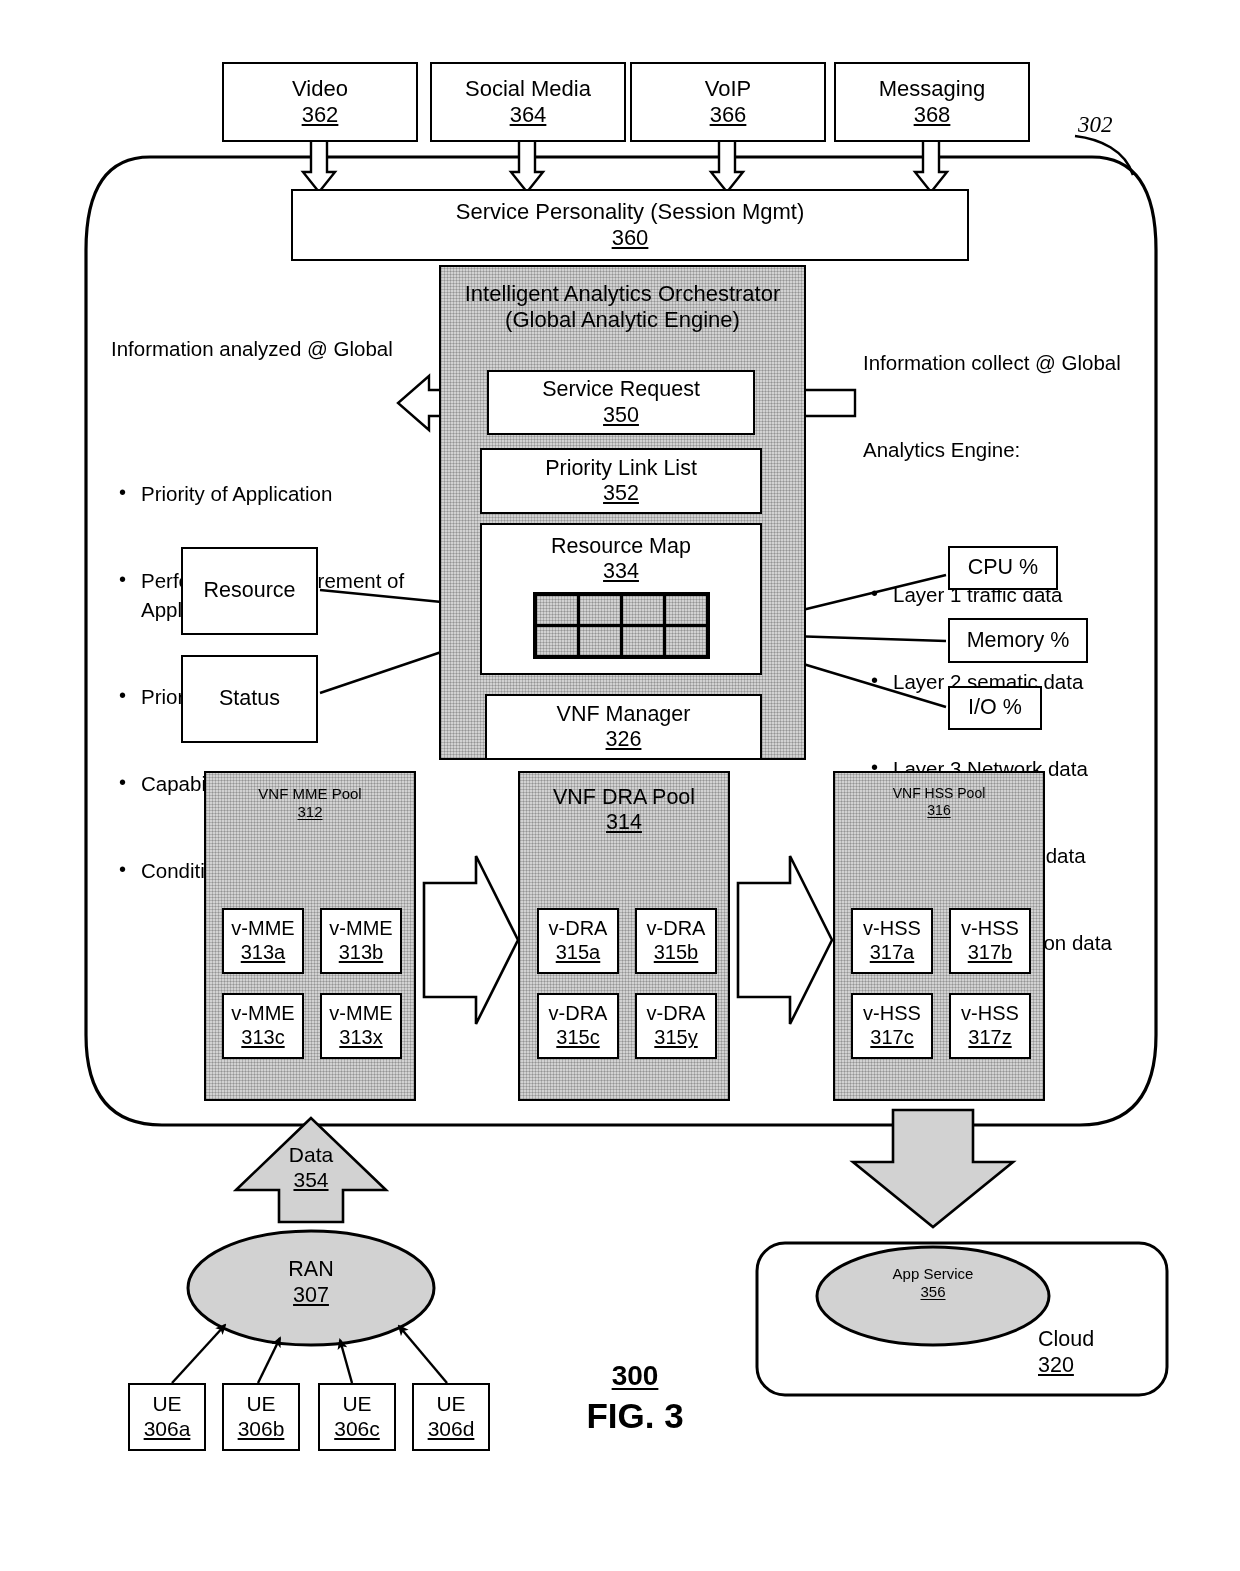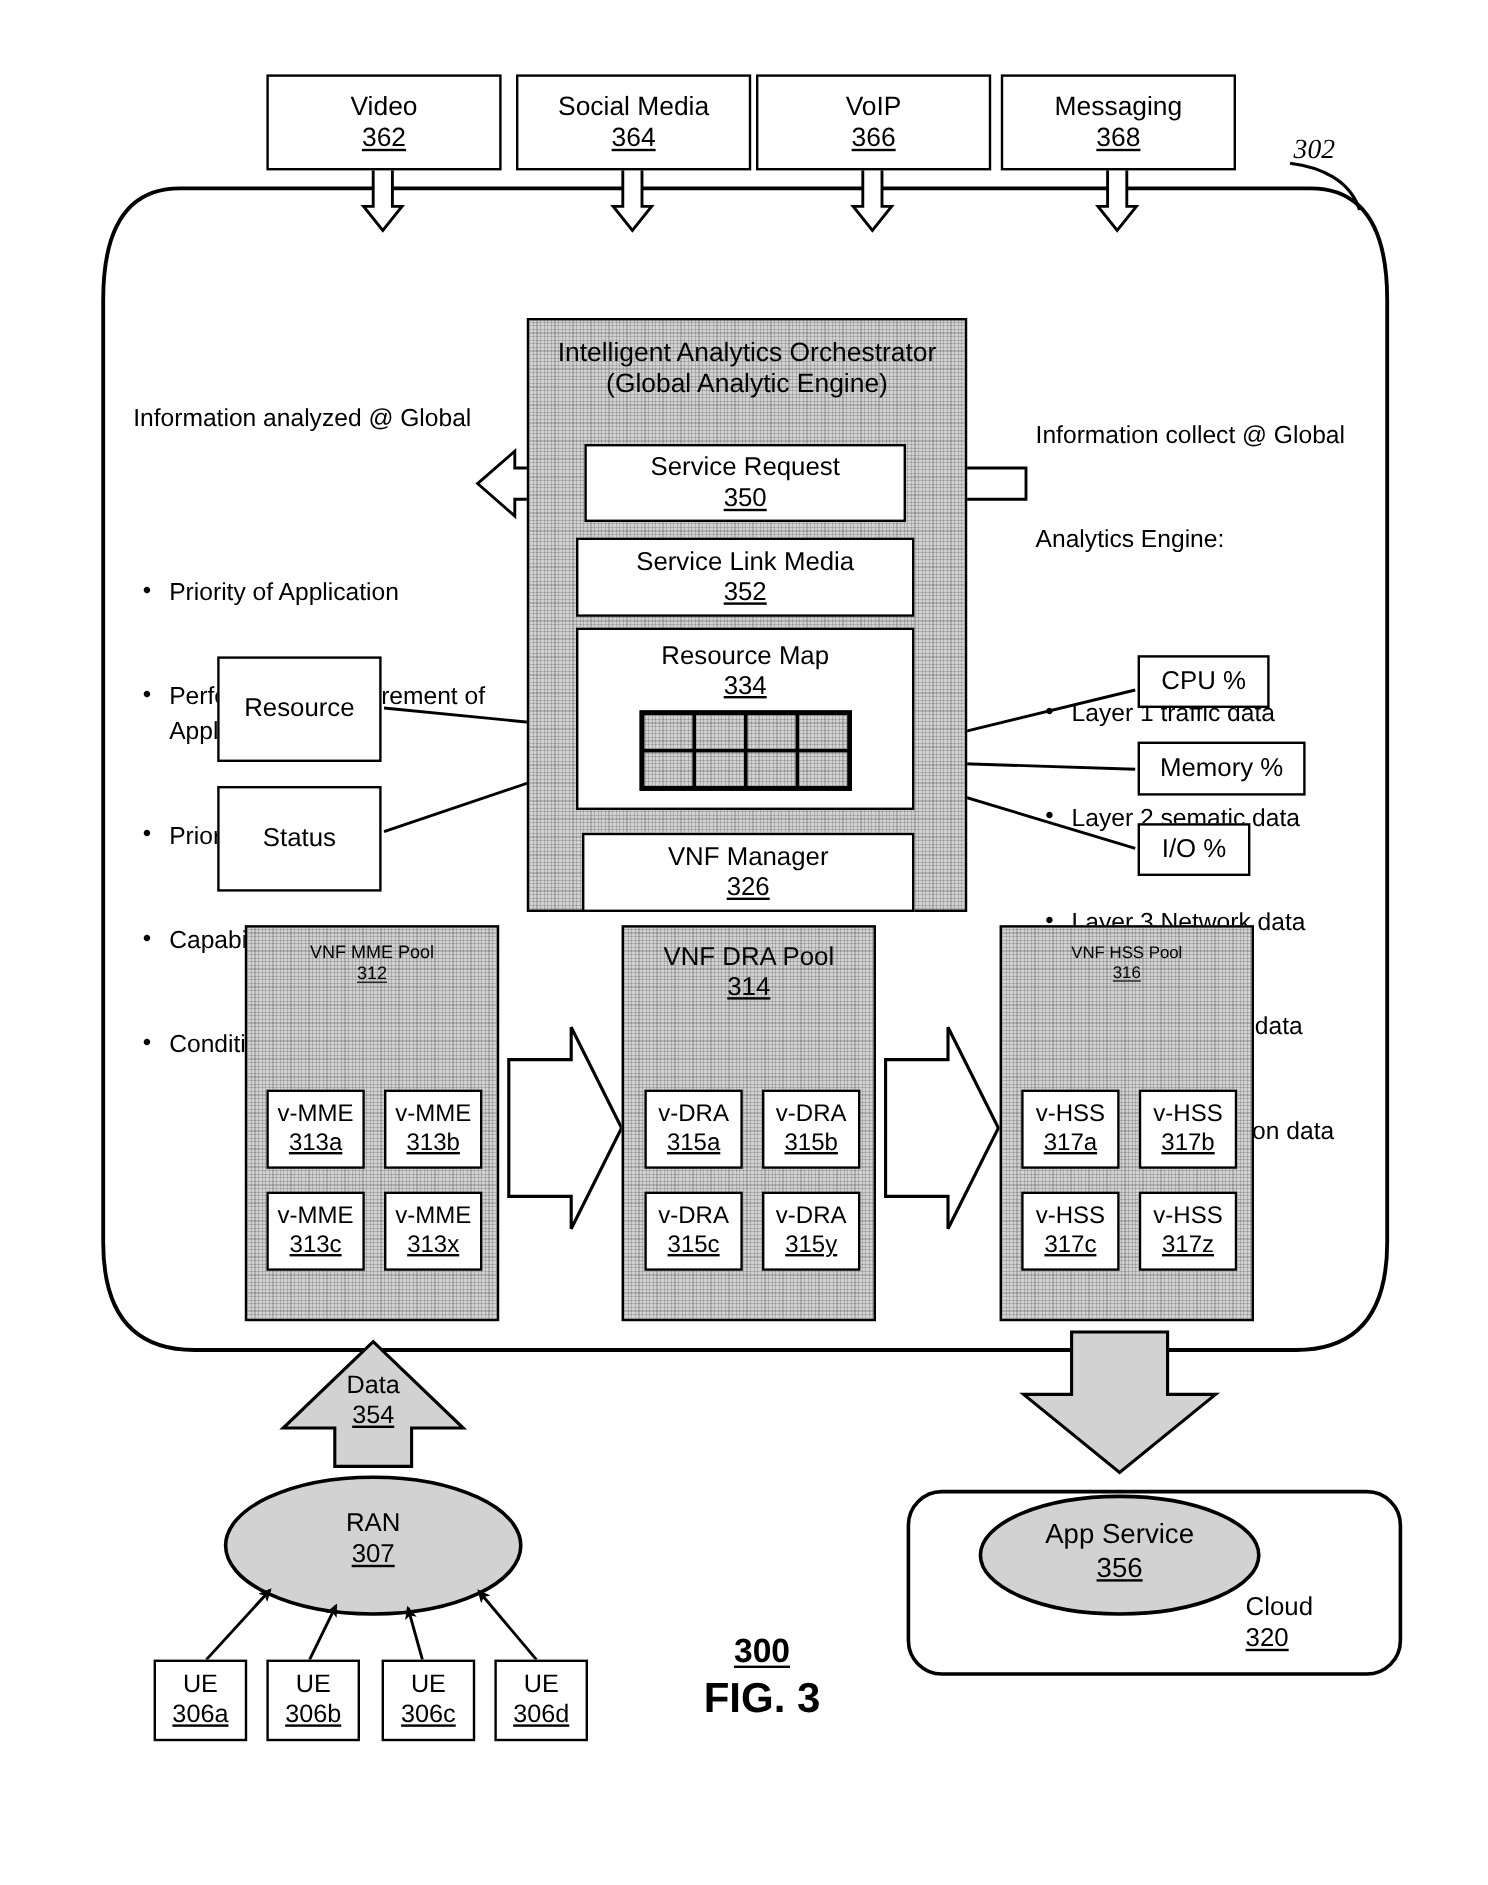--- a/index.html
+++ b/index.html
@@ -157,20 +157,24 @@
     <span class="lbl">VoIP</span>
     <span class="num">366</span>
   </div>
   <div class="box" style="left:834px; top:62px; width:196px; height:80px; font-size:22px;">
     <span class="lbl">Messaging</span>
     <span class="num">368</span>
   </div>
 
   <div class="ital" style="left:1078px; top:112px;">302</div>
 
+  <div class="box" style="left:291px; top:189px; width:678px; height:72px; font-size:22px;">
+    <span class="lbl">Service Personality (Session Mgmt)</span>
+    <span class="num">360</span>
+  </div>
 
   <div class="textblock" style="left:111px; top:276px; width:300px;">
     <div>Information analyzed @ Global</div>
     <ul>
       <li>Priority of Application</li>
       <li>Performance Requirement of Application</li>
       <li>Priority of user</li>
       <li>Capability of UE</li>
       <li>Condition of Network</li>
     </ul>
@@ -193,21 +197,21 @@
     <span class="lbl" style="font-size:22px;">(Global Analytic Engine)</span>
     <span class="num" style="font-size:22px;margin-top:42px;">332</span>
   </div>
 
   <div class="box" style="left:487px; top:370px; width:268px; height:65px; font-size:21.5px;">
     <span class="lbl">Service Request</span>
     <span class="num">350</span>
   </div>
 
   <div class="box" style="left:480px; top:448px; width:282px; height:66px; font-size:21.5px;">
-    <span class="lbl">Service Link Media</span>
+    <span class="lbl">Priority Link List</span>
     <span class="num">352</span>
   </div>
 
   <div class="box" style="left:480px; top:523px; width:282px; height:152px; justify-content:flex-start; padding-top:9px; font-size:21.5px;">
     <span class="lbl">Resource Map</span>
     <span class="num">334</span>
     <div style="margin-top:7px; display:grid; grid-template-columns:repeat(4,40px); grid-template-rows:repeat(2,28px); gap:3px; background:#000; padding:3px; border:1px solid #000;">
       <div class="shade"></div>
       <div class="shade"></div>
       <div class="shade"></div>
@@ -324,21 +328,21 @@
   </div>
   <div class="box" style="left:318px; top:1383px; width:78px; height:68px; font-size:21px;">
     <span class="lbl">UE</span>
     <span class="num">306c</span>
   </div>
   <div class="box" style="left:412px; top:1383px; width:78px; height:68px; font-size:21px;">
     <span class="lbl">UE</span>
     <span class="num">306d</span>
   </div>
 
-  <div style="position:absolute; left:853px; top:1265px; width:160px; text-align:center; font-size:23px; line-height:1.2;">
+  <div style="position:absolute; left:853px; top:1265px; width:160px; text-align:center; font-size:15px; line-height:1.2;">
     <span class="lbl">App Service</span>
     <span class="num">356</span>
   </div>
   <div style="position:absolute; left:1038px; top:1303px; width:90px; text-align:left; font-size:21.5px; line-height:1.2;margin-top:24px;">
     <span class="lbl">Cloud</span>
     <span class="num">320</span>
   </div>
 
   <div class="figcap" style="left:565px; top:1360px; width:140px; font-size:28px; text-decoration:underline; text-underline-offset:3px;">300</div>
   <div class="figcap" style="left:565px; top:1396px; width:140px; font-size:35px;">FIG. 3</div>

